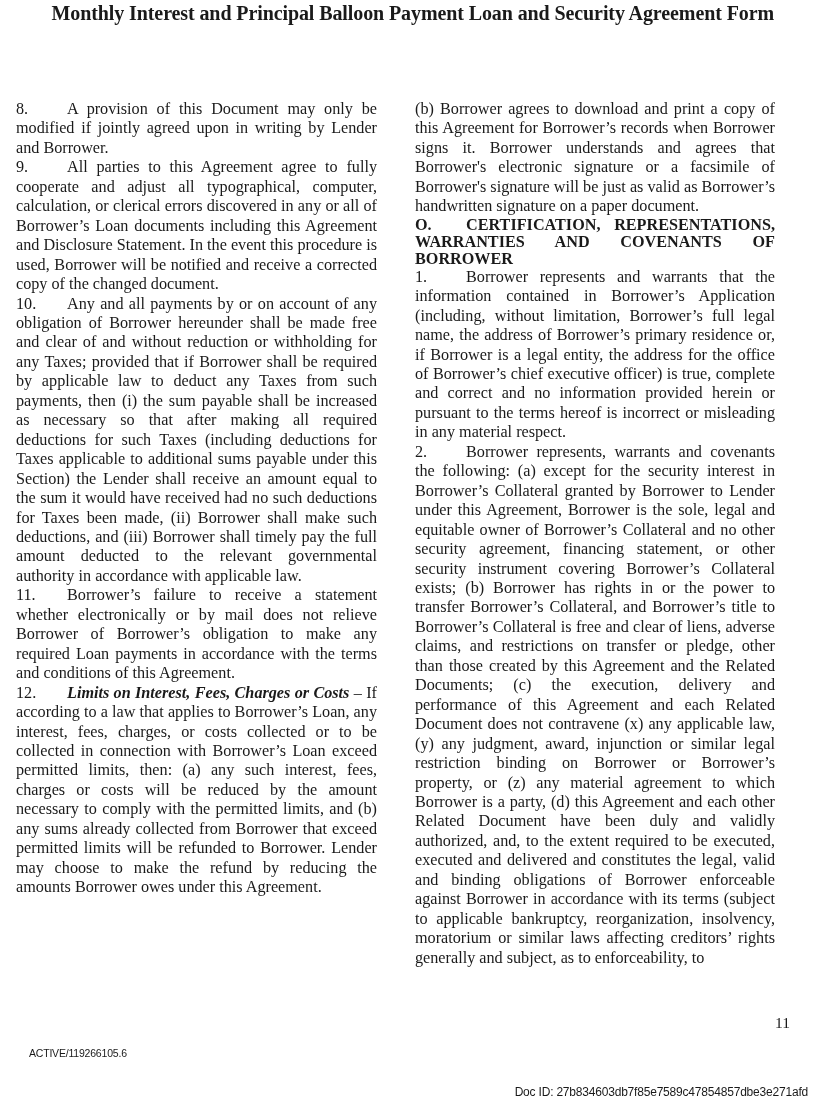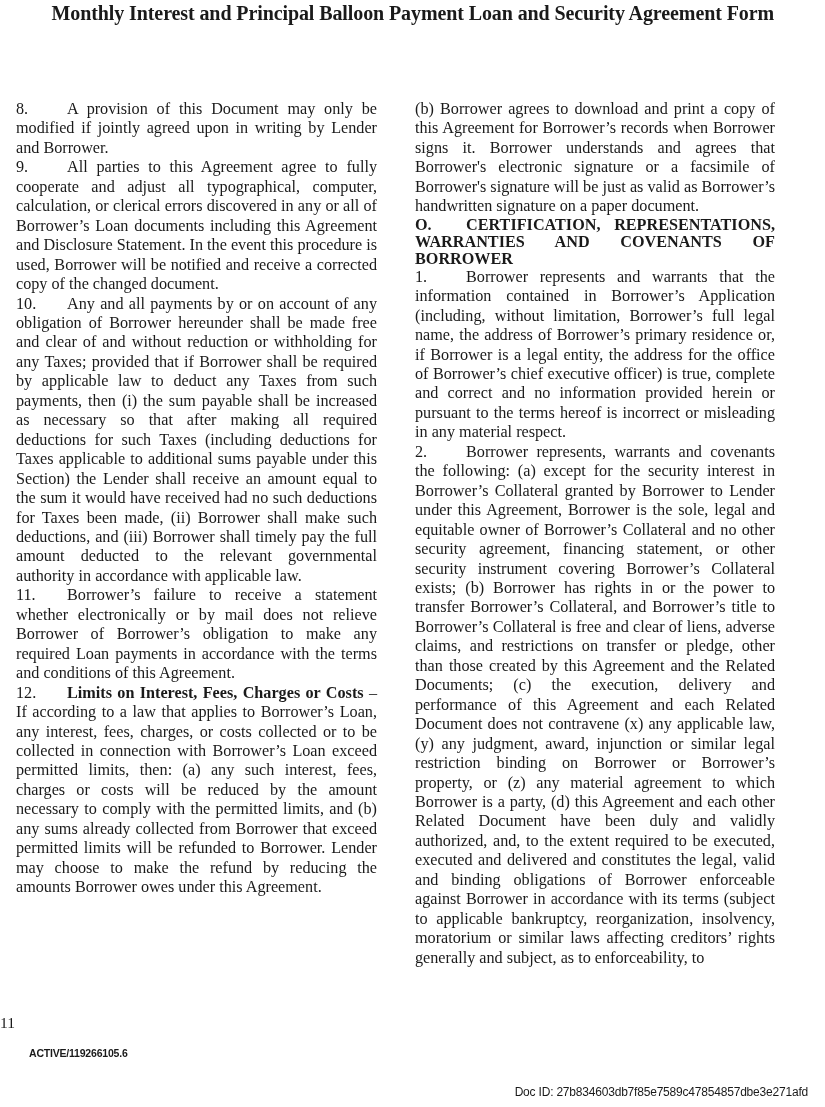--- a/index.html
+++ b/index.html
@@ -24,43 +24,42 @@
       position: absolute;
       top: 100px;
       font-size: 16.2px;
       line-height: 19.45px;
       text-align: justify;
     }
     .col.left { left: 16px; width: 361px; }
     .col.right { left: 415px; width: 360px; }
     .para { margin: 0; }
     .num { display: inline-block; width: 51px; }
-    .bold { font-weight: bold; }
+    .bold { font-weight: bold; font-style: italic; }
     .heading {
       font-weight: bold;
       margin: 0;
       line-height: 17px;
     }
     .heading .num { width: 51px; }
     .page-number {
       position: absolute;
       top: 1014px;
       left: 0;
       width: 790px;
-      text-align: left;
+      text-align: right;
       font-size: 15.5px;
     }
     .footer-id {
       position: absolute;
       top: 1047px;
       left: 29px;
       font-family: "Liberation Sans", "DejaVu Sans", sans-serif;
       font-size: 10.5px;
       letter-spacing: -0.2px;
-      font-weight: bold;
     }
     .doc-id {
       position: absolute;
       top: 1085px;
       right: 17px;
       font-family: "Liberation Sans", "DejaVu Sans", sans-serif;
       font-size: 12px;
       letter-spacing: -0.2px;
       white-space: nowrap;
       padding-left: 34px;

